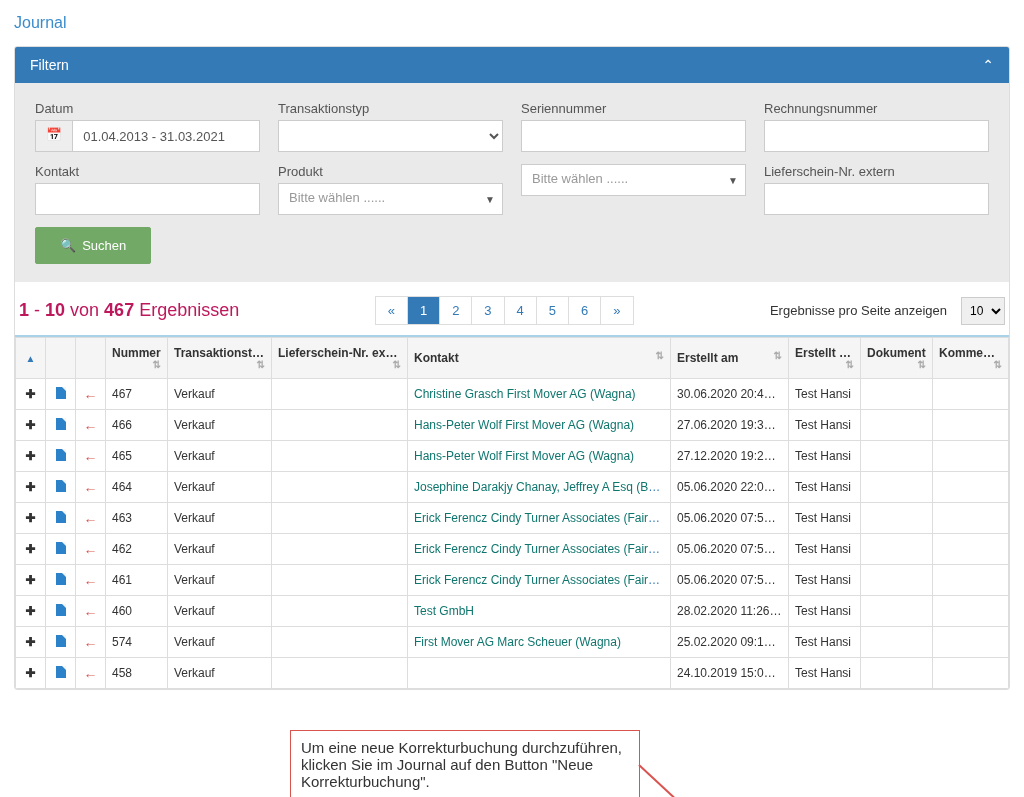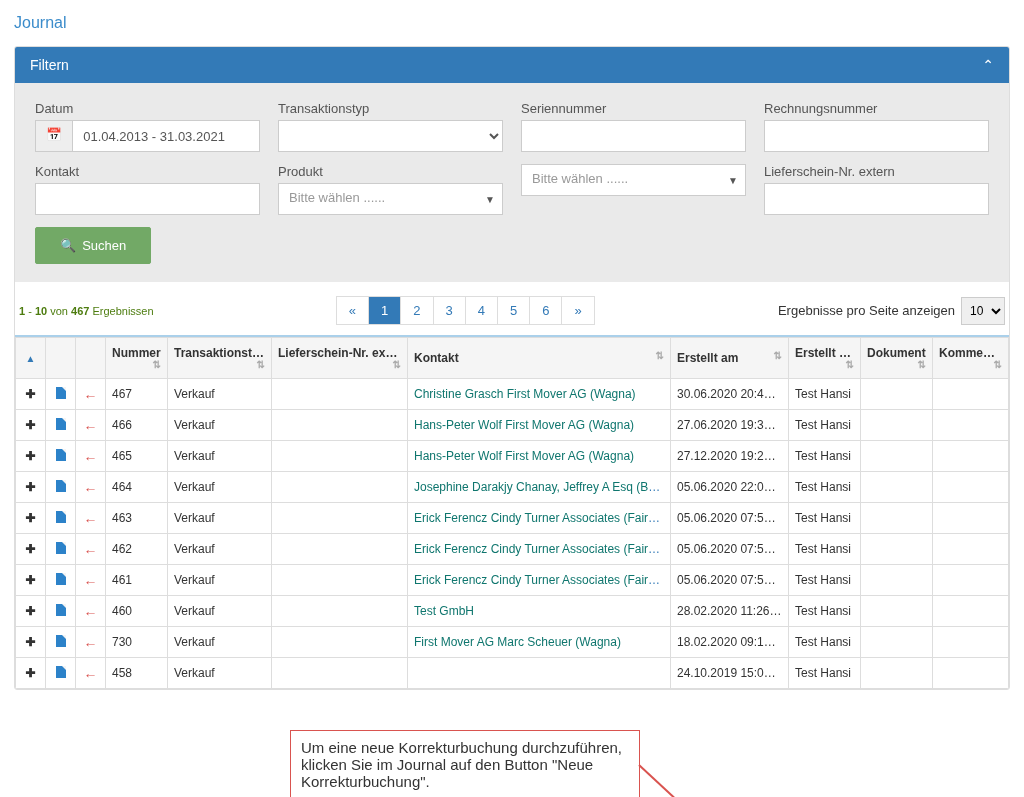--- a/index.html
+++ b/index.html
@@ -16,23 +16,23 @@
 .input-group { display: flex; }
 .input-group .addon { background: #eee; border: 1px solid #ccc; border-right: none; padding: 6px 10px; color: #555; font-size: 13px; }
 .form-control { width: 100%; height: 32px; padding: 6px 10px; font-size: 13px; border: 1px solid #ccc; background: #fff; color: #555; }
 .form-control.placeholder { color: #999; }
 .select-like { position: relative; }
 .select-like .form-control { padding-right: 40px; }
 .select-caret { position: absolute; right: 8px; top: 50%; transform: translateY(-50%); font-size: 10px; color: #555; pointer-events: none; }
 .btn { display: inline-flex; align-items: center; gap: 6px; padding: 8px 16px; font-size: 13px; border: 1px solid transparent; cursor: pointer; border-radius: 2px; color: #fff; }
 .btn-success { background: #72a966; border-color: #72a966; padding: 10px 24px; }
 .results-bar { display: flex; align-items: center; padding: 14px 4px 10px 4px; background: #fff; }
-.results-bar .count { flex: 0 0 auto; font-size: 11px; color: #4d7c0f; }
+.results-bar .count { flex: 0 0 auto; font-size: 18px; color: #be185d; }
 .results-bar .pager { flex: 1; display: flex; justify-content: center; }
-.results-bar .perpage { flex: 0 0 auto; display: flex; align-items: center; gap: 6px; }
+.results-bar .perpage { flex: 0 0 auto; display: flex; align-items: center; gap: 14px; }
 .pagination { display: flex; list-style: none; }
 .pagination li { border: 1px solid #ddd; margin-left: -1px; }
 .pagination li a { display: block; padding: 6px 12px; color: #337ab7; text-decoration: none; background: #fff; }
 .pagination li.active a { background: #337ab7; color: #fff; border-color: #337ab7; }
 .table-wrap { border-top: 2px solid #aad0ea; }
 table.data { width: 100%; border-collapse: collapse; font-size: 12px; table-layout: fixed; }
 table.data th, table.data td { border: 1px solid #ddd; padding: 8px 6px; text-align: left; vertical-align: middle; overflow: hidden; text-overflow: ellipsis; white-space: nowrap; }
 table.data th { background: #f5f5f5; font-weight: 700; color: #333; position: relative; }
 table.data th .sort { float: right; color: #aaa; font-size: 10px; line-height: 1; }
 table.data td.icon-cell { text-align: center; padding: 6px 0; }
@@ -284,25 +284,25 @@
               <td class="link"><a href="#">Test GmbH</a></td>
               <td>28.02.2020 11:26:59</td>
               <td>Test Hansi</td>
               <td></td>
               <td></td>
             </tr>
             <tr>
               <td class="icon-cell"><span class="ic ic-plus">✚</span></td>
               <td class="icon-cell"><span class="ic-doc-wrap"></span></td>
               <td class="icon-cell"><span class="ic ic-arrow-left">←</span></td>
-              <td>730</td>
+              <td>574</td>
               <td>Verkauf</td>
               <td></td>
               <td class="link"><a href="#">First Mover AG Marc Scheuer (Wagna)</a></td>
-              <td>18.02.2020 09:18:01</td>
+              <td>25.02.2020 09:18:01</td>
               <td>Test Hansi</td>
               <td></td>
               <td></td>
             </tr>
             <tr>
               <td class="icon-cell"><span class="ic ic-plus">✚</span></td>
               <td class="icon-cell"><span class="ic-doc-wrap"></span></td>
               <td class="icon-cell"><span class="ic ic-arrow-left">←</span></td>
               <td>458</td>
               <td>Verkauf</td>

